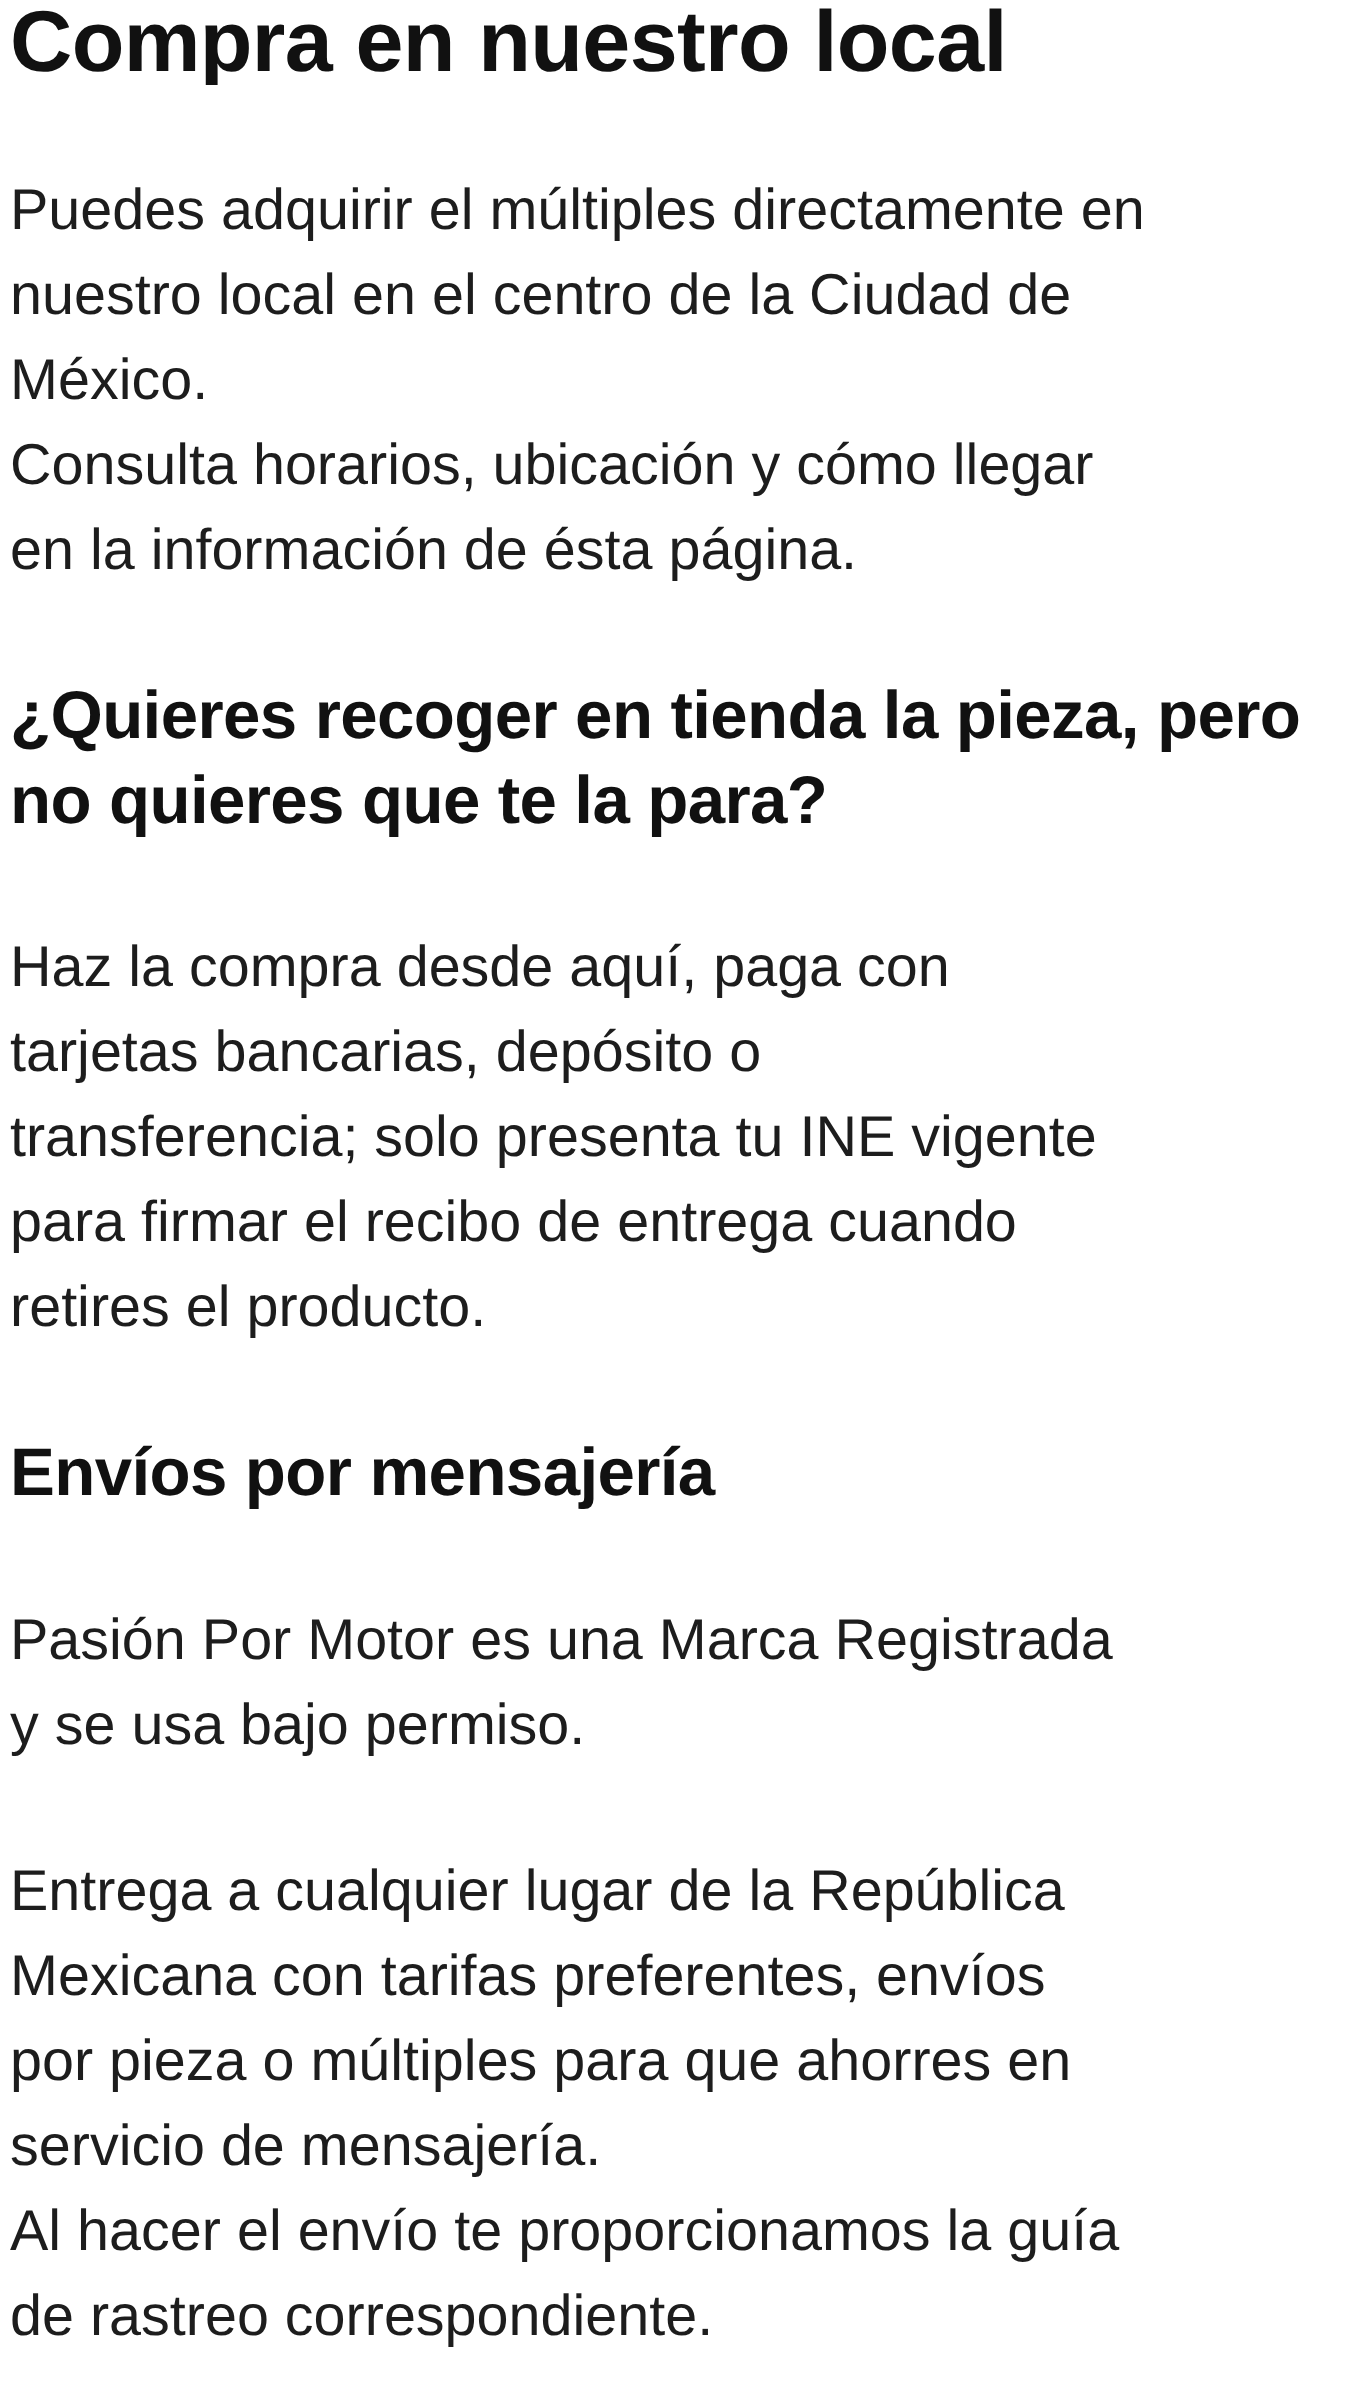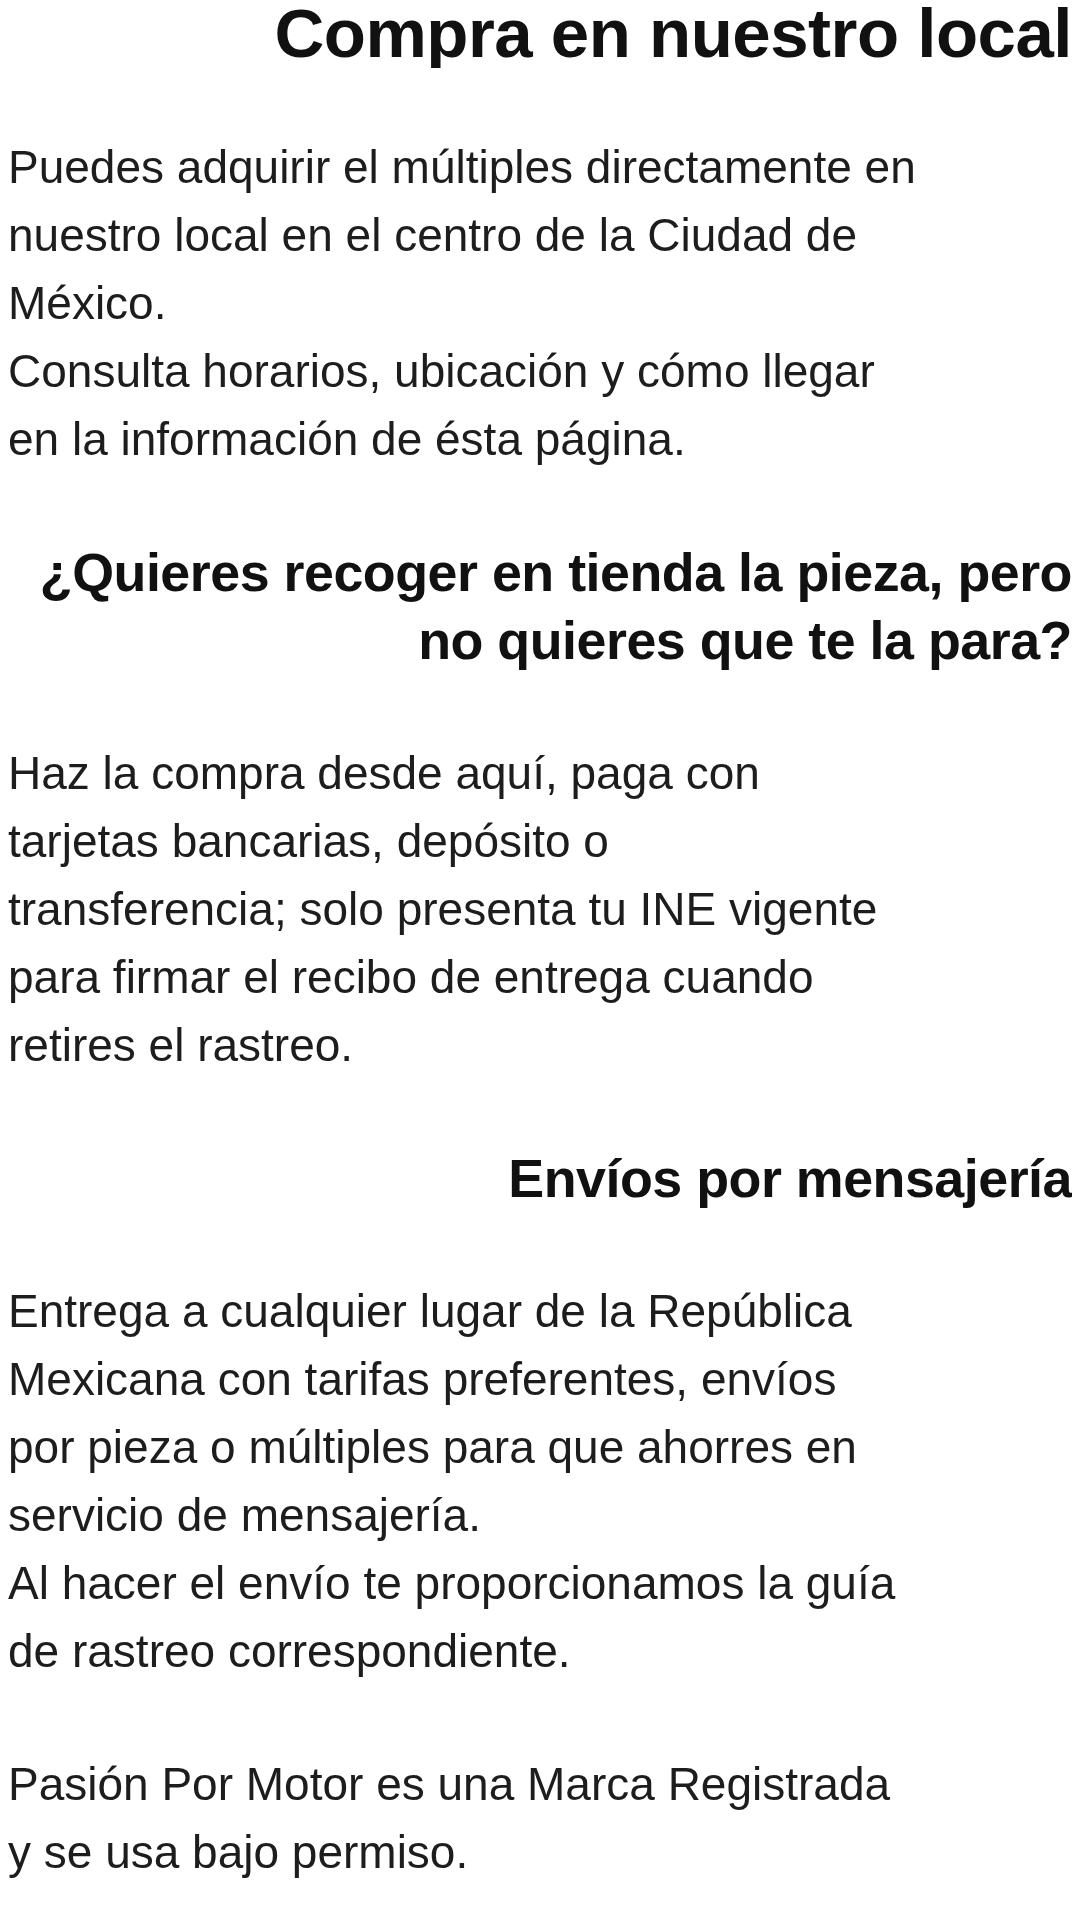--- a/index.html
+++ b/index.html
@@ -22,21 +22,20 @@
   }
   .block {
     white-space: pre;          
     overflow: hidden;
     margin: 0 0 65px 0;
   }
   .bold {
     font-weight: 700;
     color: #111111;
     letter-spacing: -0.5px;
-    text-align: right;
   }
   .gap-before-lg { }
   .gap-before-md { margin-top: 15px; }
 </style>
 </head>
 <body>
 
 <main class="page">
 
   <h2 class="block bold">Compra en nuestro local</h2>
@@ -47,27 +46,27 @@
 Consulta horarios, ubicación y cómo llegar
 en la información de ésta página.</p>
 
   <h3 class="block bold">¿Quieres recoger en tienda la pieza, pero
 no quieres que te la para?</h3>
 
   <p class="block">Haz la compra desde aquí, paga con
 tarjetas bancarias, depósito o
 transferencia; solo presenta tu INE vigente
 para firmar el recibo de entrega cuando
-retires el rastreo.</p>
+retires el producto.</p>
 
   <h3 class="block bold gap-before-lg">Envíos por mensajería</h3>
+
+  <p class="block gap-before-md">Pasión Por Motor es una Marca Registrada
+y se usa bajo permiso.</p>
 
   <p class="block">Entrega a cualquier lugar de la República
 Mexicana con tarifas preferentes, envíos
 por pieza o múltiples para que ahorres en
 servicio de mensajería.
 Al hacer el envío te proporcionamos la guía
 de rastreo correspondiente.</p>
 
-  <p class="block gap-before-md">Pasión Por Motor es una Marca Registrada
-y se usa bajo permiso.</p>
-
 </main>
 
 </body></html>

